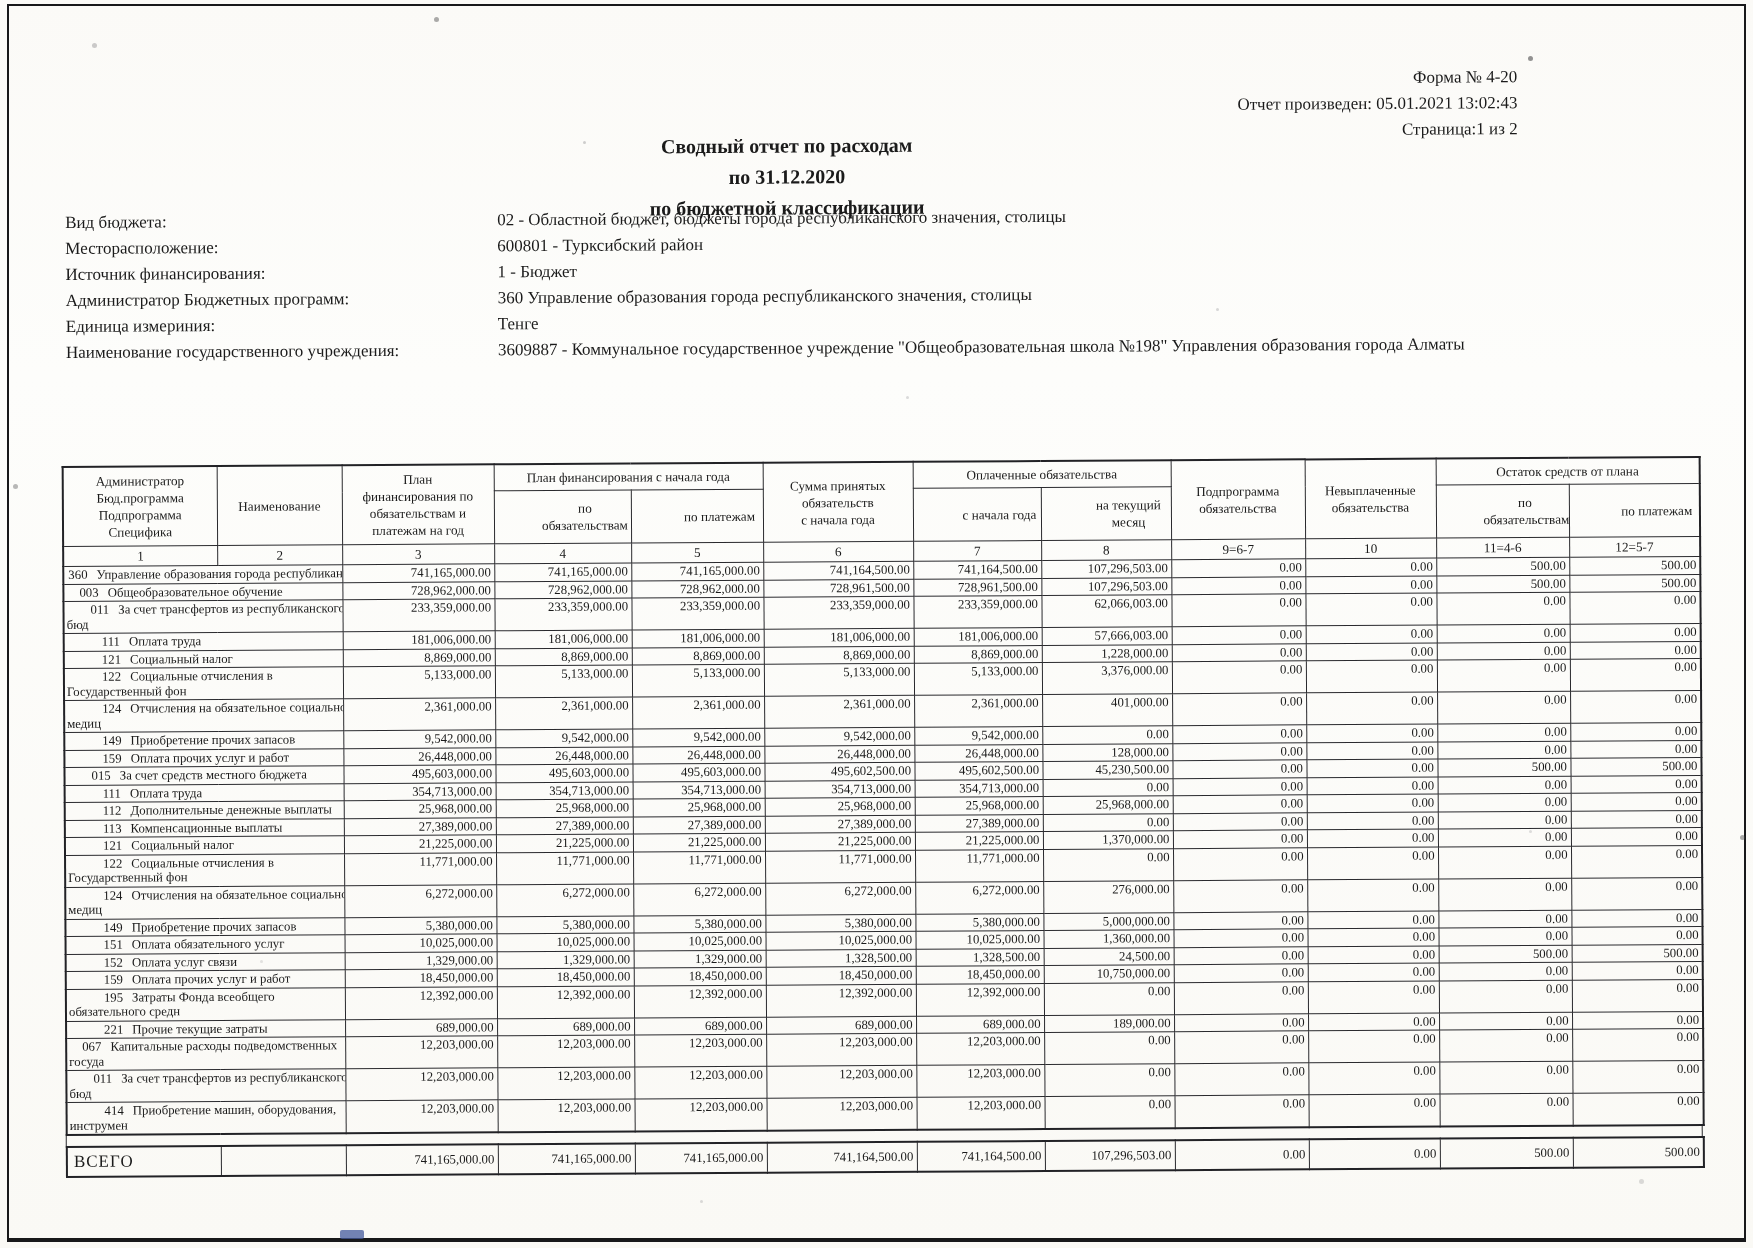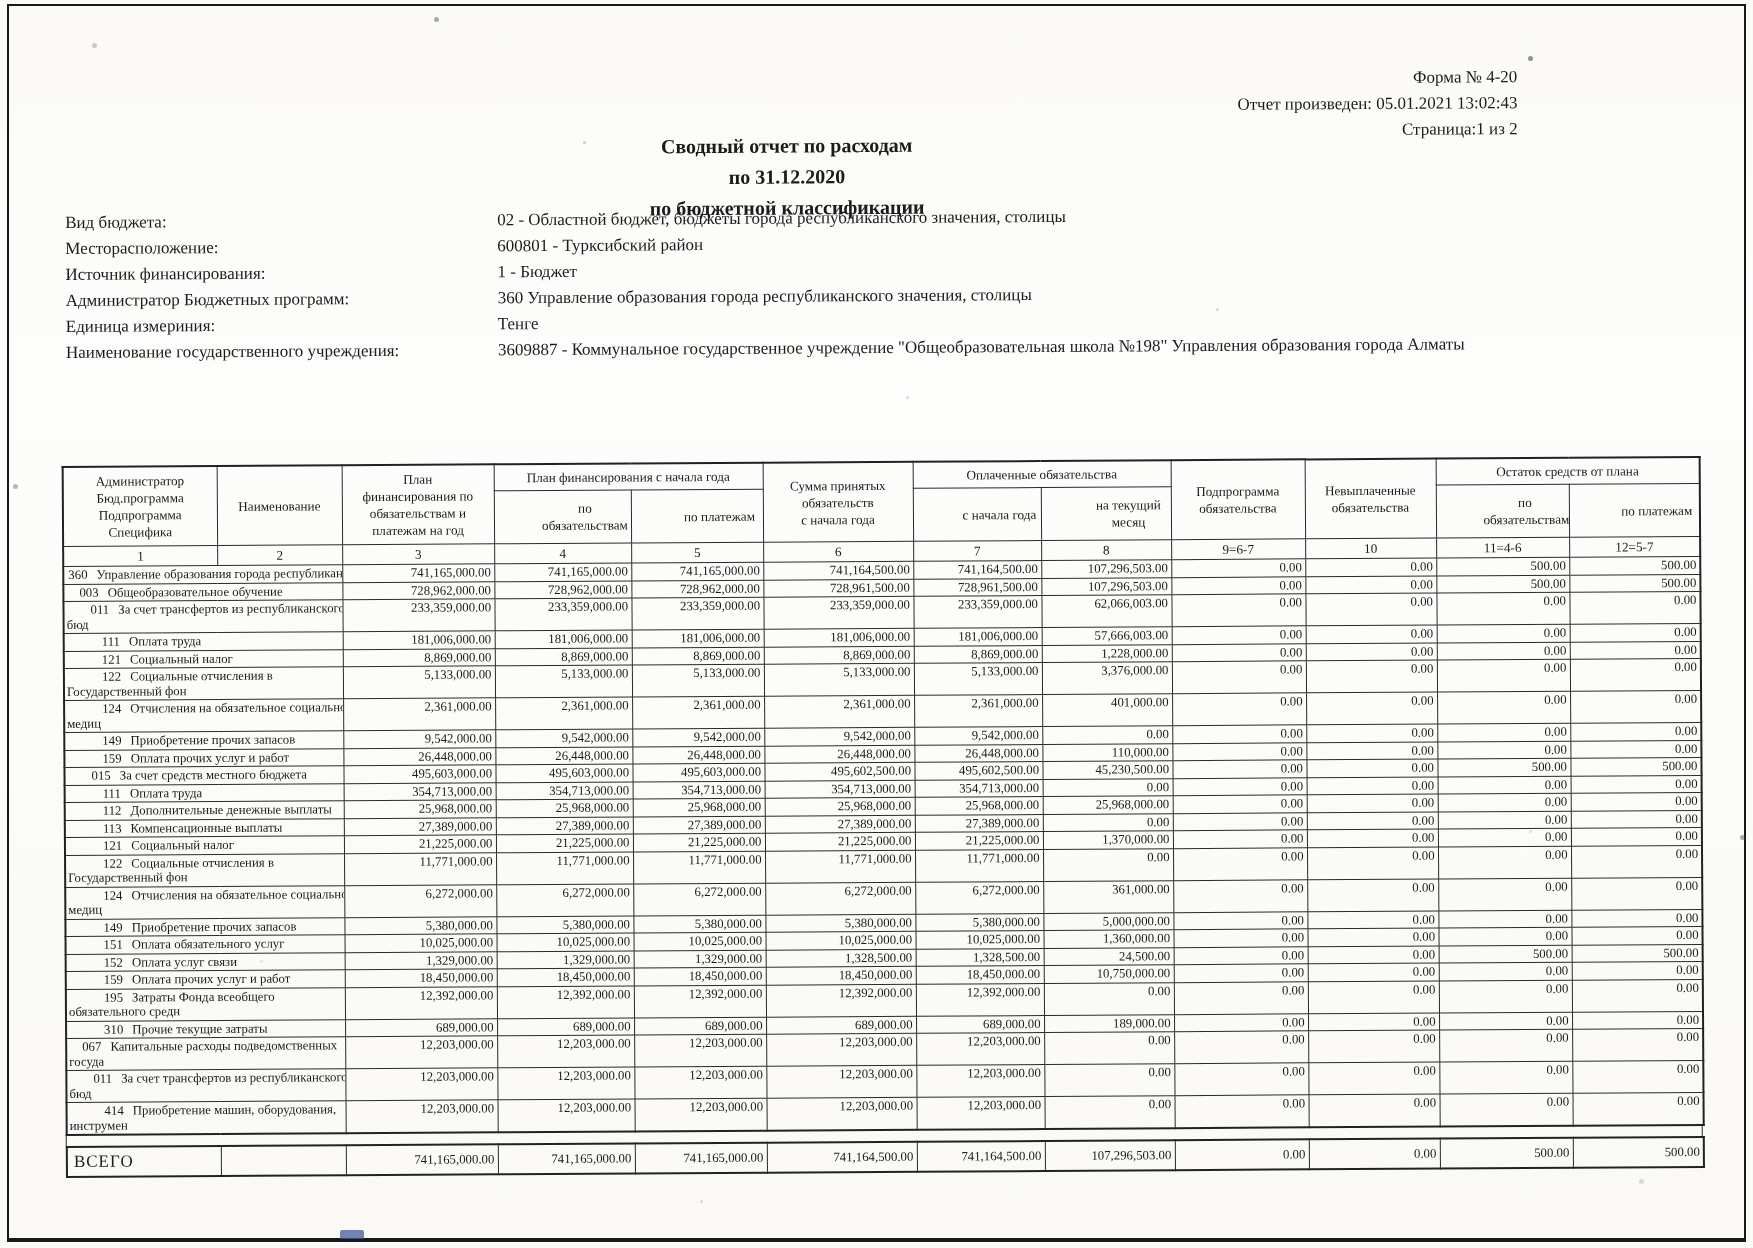--- a/index.html
+++ b/index.html
@@ -303,21 +303,21 @@
             </tr>
             <tr>
               <td colspan="2" class="cell name-cell">
                 <div class="name-line1" style="padding-left: 36px;"><span class="row-code">159</span><span>Оплата прочих услуг и работ</span></div>
               </td>
               <td class="cell num-cell">26,448,000.00</td>
               <td class="cell num-cell">26,448,000.00</td>
               <td class="cell num-cell">26,448,000.00</td>
               <td class="cell num-cell">26,448,000.00</td>
               <td class="cell num-cell">26,448,000.00</td>
-              <td class="cell num-cell">110,000.00</td>
+              <td class="cell num-cell">128,000.00</td>
               <td class="cell num-cell">0.00</td>
               <td class="cell num-cell">0.00</td>
               <td class="cell num-cell">0.00</td>
               <td class="cell num-cell">0.00</td>
             </tr>
             <tr>
               <td colspan="2" class="cell name-cell">
                 <div class="name-line1" style="padding-left: 25px;"><span class="row-code">015</span><span>За счет средств местного бюджета</span></div>
               </td>
               <td class="cell num-cell">495,603,000.00</td>
@@ -410,21 +410,21 @@
             <tr>
               <td colspan="2" class="cell name-cell">
                 <div class="name-line1" style="padding-left: 36px;"><span class="row-code">124</span><span>Отчисления на обязательное социальное</span></div>
                 <div class="name-line2">медиц</div>
               </td>
               <td class="cell num-cell">6,272,000.00</td>
               <td class="cell num-cell">6,272,000.00</td>
               <td class="cell num-cell">6,272,000.00</td>
               <td class="cell num-cell">6,272,000.00</td>
               <td class="cell num-cell">6,272,000.00</td>
-              <td class="cell num-cell">361,000.00</td>
+              <td class="cell num-cell">276,000.00</td>
               <td class="cell num-cell">0.00</td>
               <td class="cell num-cell">0.00</td>
               <td class="cell num-cell">0.00</td>
               <td class="cell num-cell">0.00</td>
             </tr>
             <tr>
               <td colspan="2" class="cell name-cell">
                 <div class="name-line1" style="padding-left: 36px;"><span class="row-code">149</span><span>Приобретение прочих запасов</span></div>
               </td>
               <td class="cell num-cell">5,380,000.00</td>
@@ -494,21 +494,21 @@
               <td class="cell num-cell">12,392,000.00</td>
               <td class="cell num-cell">12,392,000.00</td>
               <td class="cell num-cell">0.00</td>
               <td class="cell num-cell">0.00</td>
               <td class="cell num-cell">0.00</td>
               <td class="cell num-cell">0.00</td>
               <td class="cell num-cell">0.00</td>
             </tr>
             <tr>
               <td colspan="2" class="cell name-cell">
-                <div class="name-line1" style="padding-left: 36px;"><span class="row-code">310</span><span>Прочие текущие затраты</span></div>
+                <div class="name-line1" style="padding-left: 36px;"><span class="row-code">221</span><span>Прочие текущие затраты</span></div>
               </td>
               <td class="cell num-cell">689,000.00</td>
               <td class="cell num-cell">689,000.00</td>
               <td class="cell num-cell">689,000.00</td>
               <td class="cell num-cell">689,000.00</td>
               <td class="cell num-cell">689,000.00</td>
               <td class="cell num-cell">189,000.00</td>
               <td class="cell num-cell">0.00</td>
               <td class="cell num-cell">0.00</td>
               <td class="cell num-cell">0.00</td>

